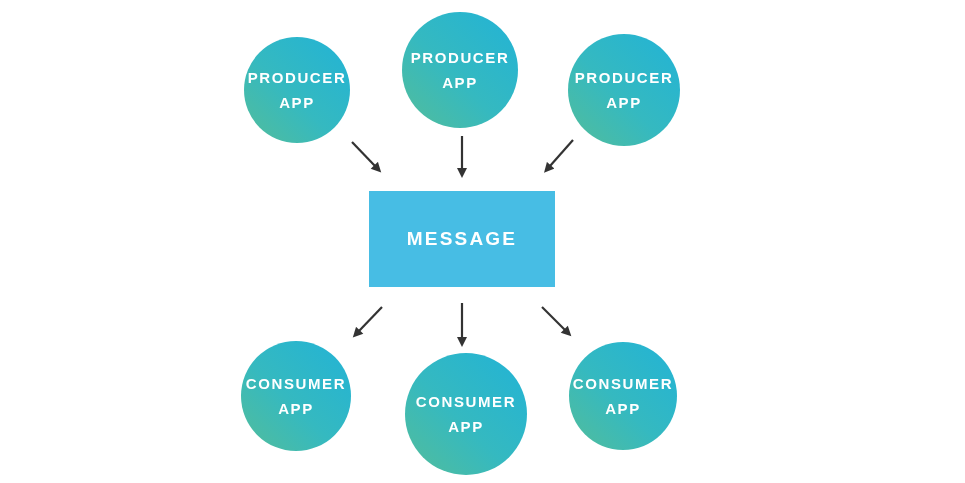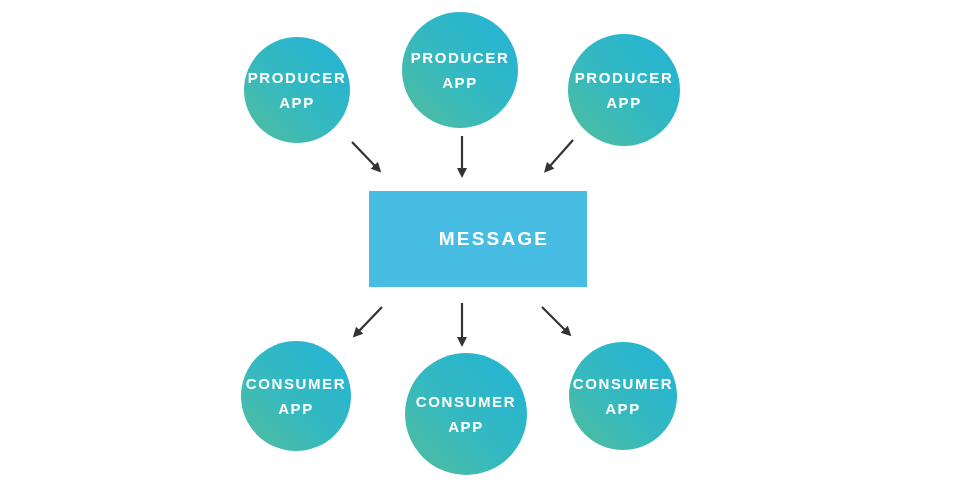--- a/index.html
+++ b/index.html
@@ -41,21 +41,20 @@
     display: flex;
     flex-direction: column;
     align-items: center;
     justify-content: center;
     color: #ffffff;
     font-weight: bold;
     font-size: 19px;
     letter-spacing: 2.2px;
     text-align: center;
     line-height: 1.4;
-    padding-left: 32px;
   }
   .producer-1 { left: 244px; top: 37px;  width: 106px; height: 106px; }
   .producer-2 { left: 402px; top: 12px;  width: 116px; height: 116px; }
   .producer-3 { left: 568px; top: 34px;  width: 112px; height: 112px; }
   .consumer-1 { left: 241px; top: 341px; width: 110px; height: 110px; }
   .consumer-2 { left: 405px; top: 353px; width: 122px; height: 122px; }
   .consumer-3 { left: 569px; top: 342px; width: 108px; height: 108px; }
   .arrow-layer {
     position: absolute;
     left: 0; top: 0;

